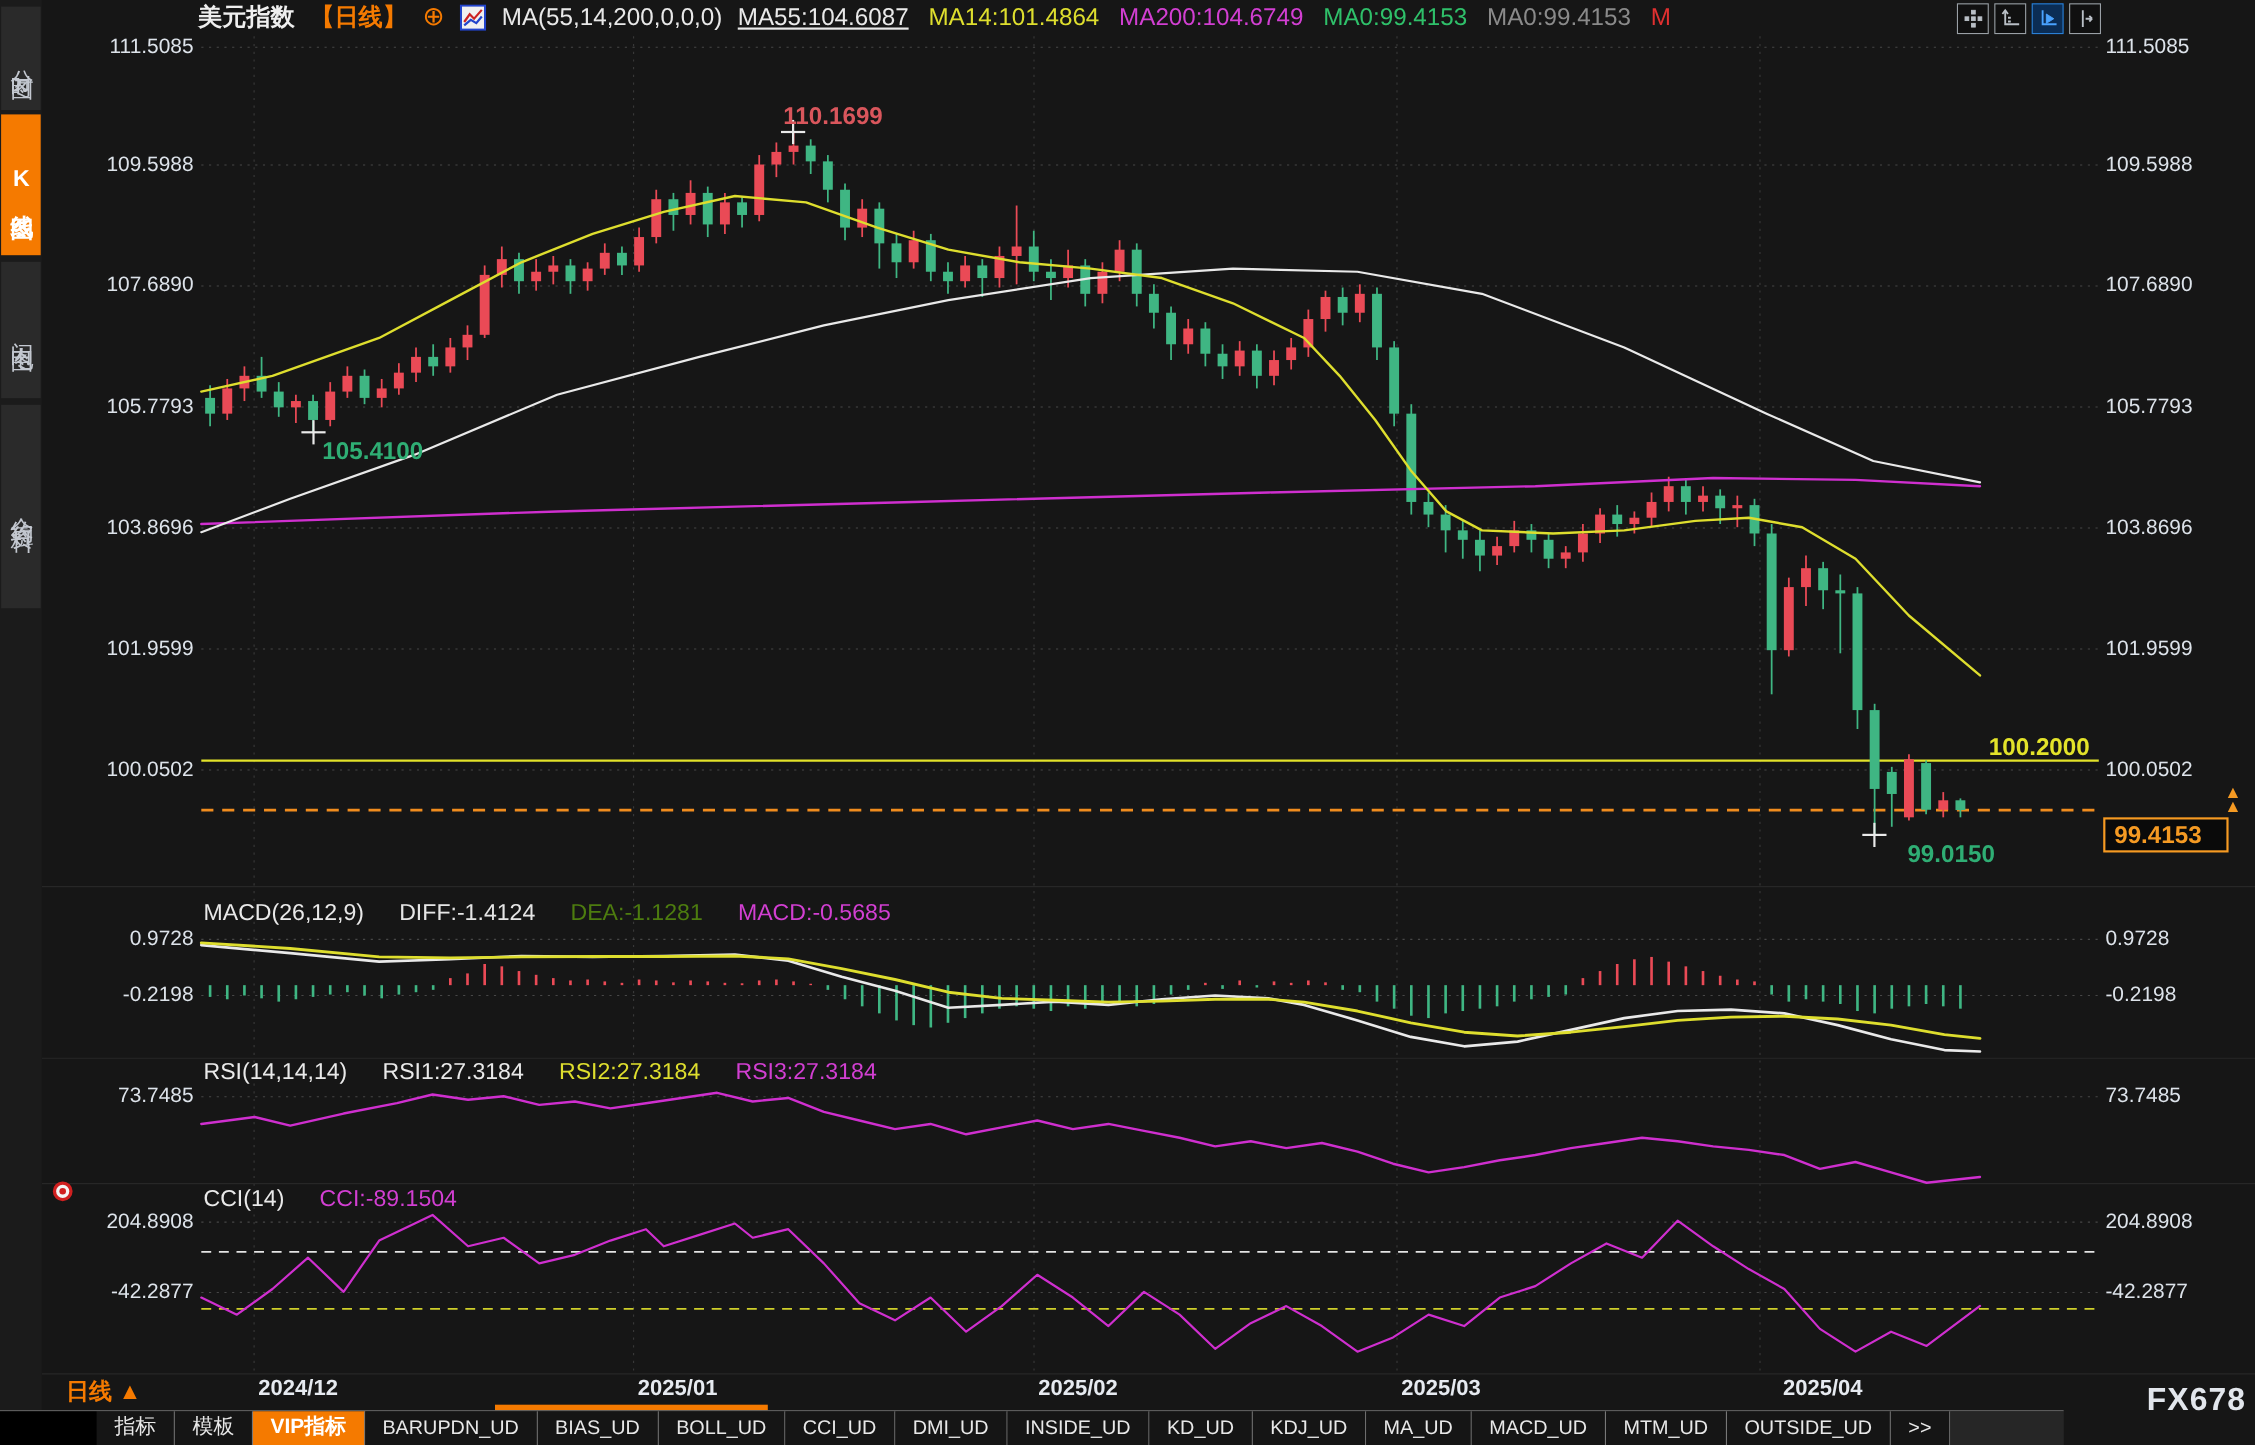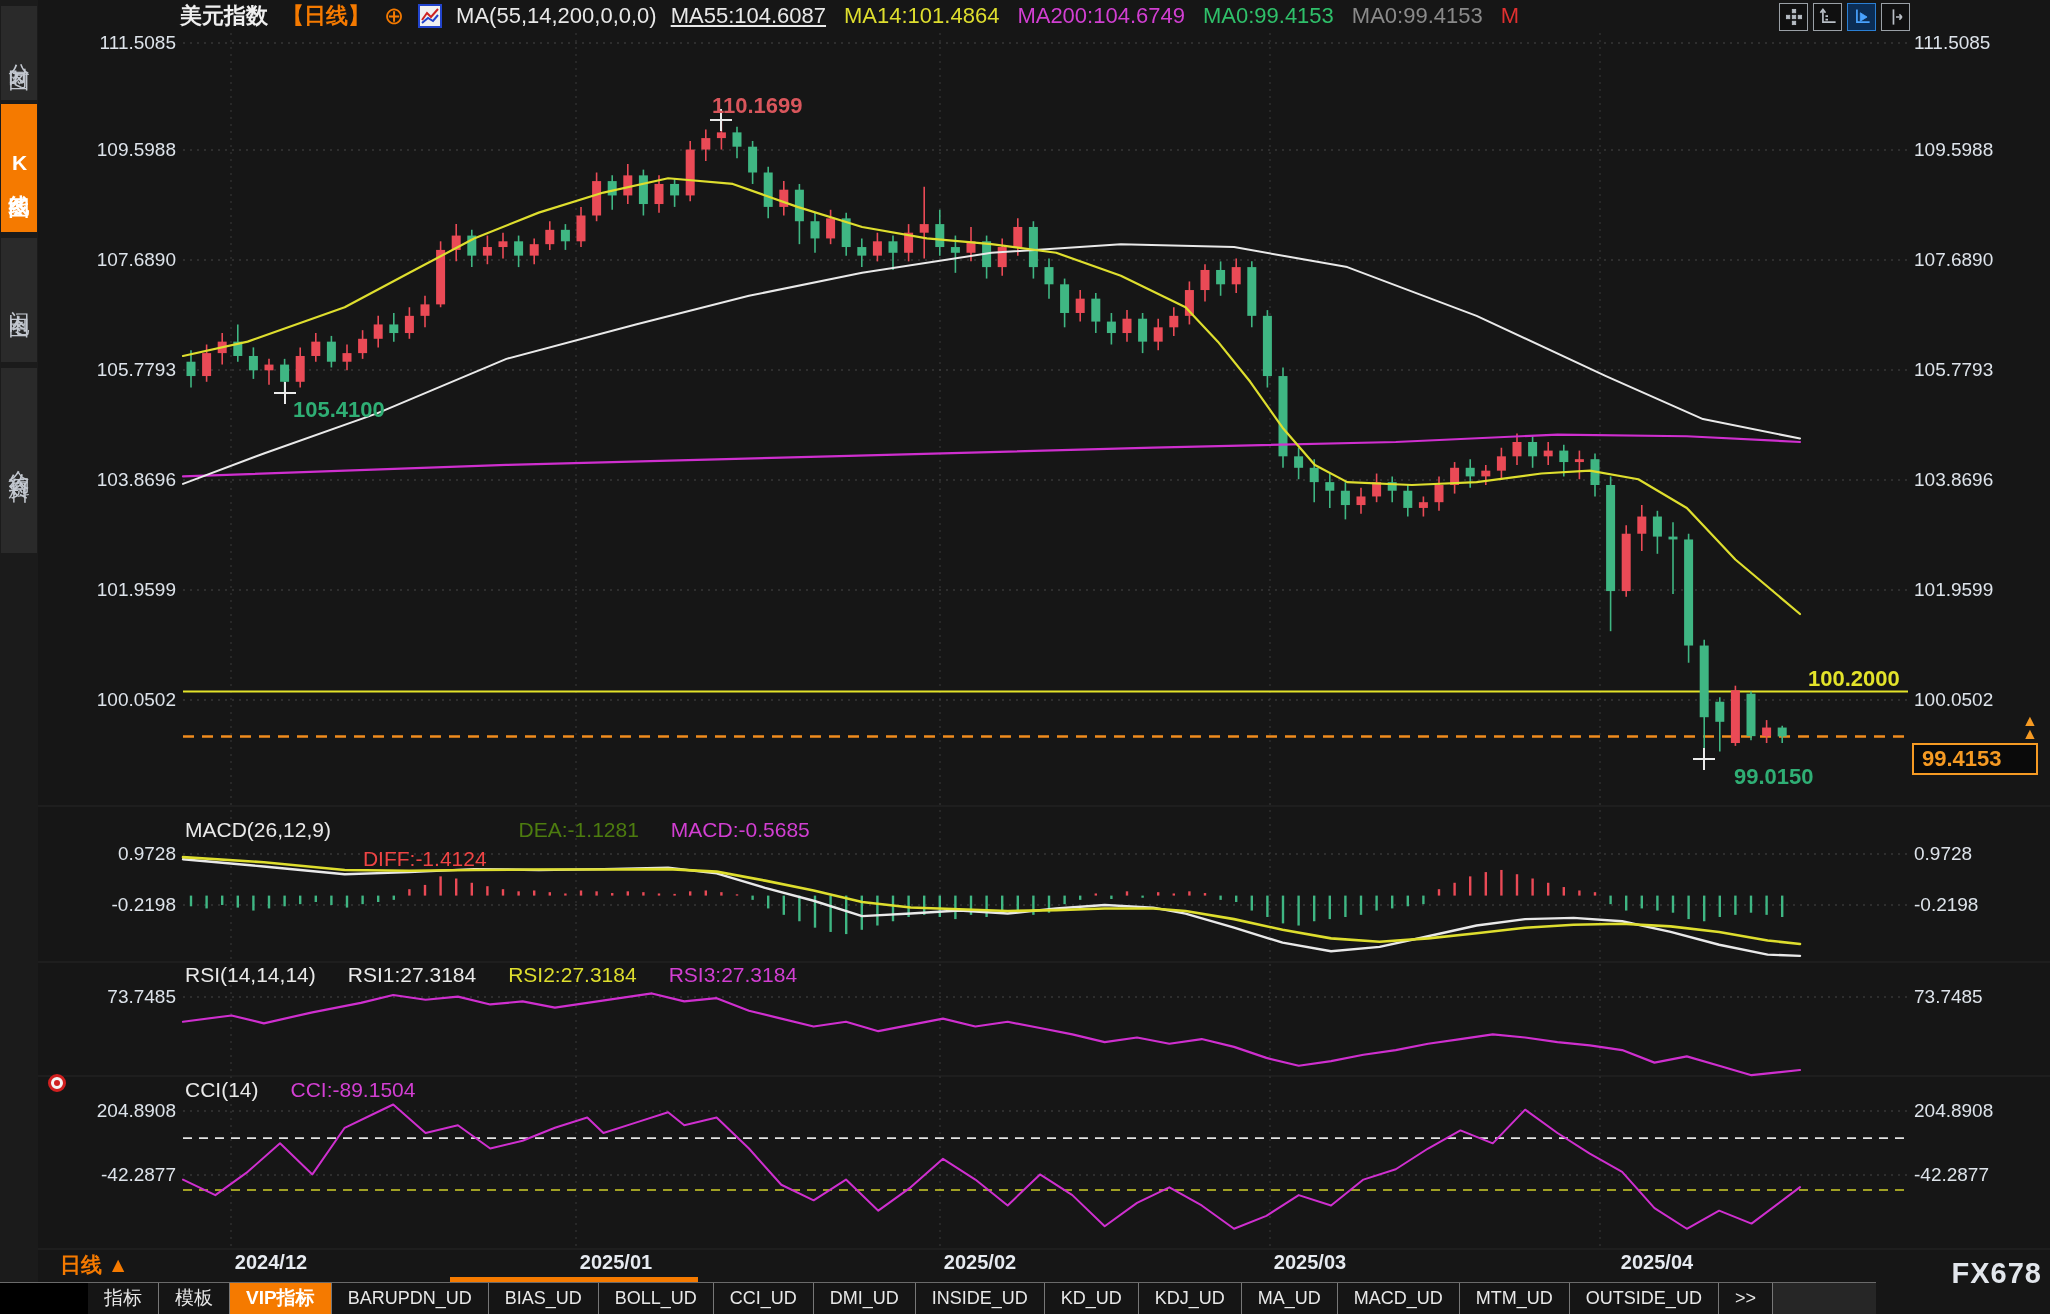--- a/index.html
+++ b/index.html
@@ -26,21 +26,21 @@
             align-items:center;justify-content:center;cursor:pointer;}
   .tool-btn.active{border-color:#2a7fd4;background:#0b2d55;}
   
   .ylab{position:absolute;font-size:19px;color:#dde3ea;transform:translateY(-50%);}
   .ylab.left{width:132px;text-align:right;left:44px;}
   .ylab.right{left:1914px;text-align:left;}
   
   .panel-title{position:absolute;left:185px;display:flex;gap:32px;font-size:21px;z-index:4;white-space:nowrap;}
   
   .anno{position:absolute;font-size:22px;font-weight:bold;z-index:4;white-space:nowrap;}
-  #price-box{position:absolute;left:1912px;top:743px;width:126px;height:32px;background:#0a0a0a;
+  #price-box{position:absolute;left:1912px;top:743px;width:114px;height:32px;background:#0a0a0a;
      border:2px solid #f59a23;color:#f59a23;font-size:22px;font-weight:bold;display:flex;
      align-items:center;padding-left:8px;z-index:6;box-sizing:border-box;}
   #price-marker{position:absolute;left:2022px;top:714px;color:#f59a23;font-size:16px;line-height:13px;z-index:6;}
   
   .xlab{position:absolute;top:1251px;font-size:20px;font-weight:600;color:#e6eaf0;transform:translateX(-50%);}
   #period-pill{position:absolute;left:60px;top:1251px;color:#f57a00;font-size:21px;font-weight:bold;z-index:6;cursor:pointer;}
   #scroll-thumb{position:absolute;left:450px;top:1277px;width:248px;height:6px;background:#f57a00;z-index:6;}
   #brand{position:absolute;right:8px;top:1257px;font-size:29px;font-weight:bold;color:#e2e6ec;z-index:7;letter-spacing:1px;}
   
   #tabbar{position:absolute;left:0;bottom:0;width:1876px;height:31px;background:#222;display:flex;
@@ -491,21 +491,21 @@
       <div class="ylab left" style="top:997px;">73.7485</div>
       <div class="ylab right" style="top:997px;">73.7485</div>
       <div class="ylab left" style="top:1111px;">204.8908</div>
       <div class="ylab right" style="top:1111px;">204.8908</div>
       <div class="ylab left" style="top:1175px;">-42.2877</div>
       <div class="ylab right" style="top:1175px;">-42.2877</div>
     </div>
 
   <div class="panel-title" style="top:818px;" id="macd-title">
       <span style="color: rgb(233, 233, 233);">MACD(26,12,9)</span>
-      <span style="color: #ef4444; margin-top: 29px;">DIFF:-1.4124</span>
+      <span style="color: #e5e5e5;">DIFF:-1.4124</span>
       <span style="color: #4d7c0f;">DEA:-1.1281</span>
       <span style="color: rgb(210, 63, 210);">MACD:-0.5685</span>
     </div>
   <div class="panel-title" style="top:963px;" id="rsi-title">
       <span style="color: rgb(233, 233, 233);">RSI(14,14,14)</span>
       <span style="color: rgb(233, 233, 233);">RSI1:27.3184</span>
       <span style="color: rgb(222, 222, 46);">RSI2:27.3184</span>
       <span style="color: rgb(210, 63, 210);">RSI3:27.3184</span>
     </div>
   <div class="panel-title" style="top:1078px;" id="cci-title">

